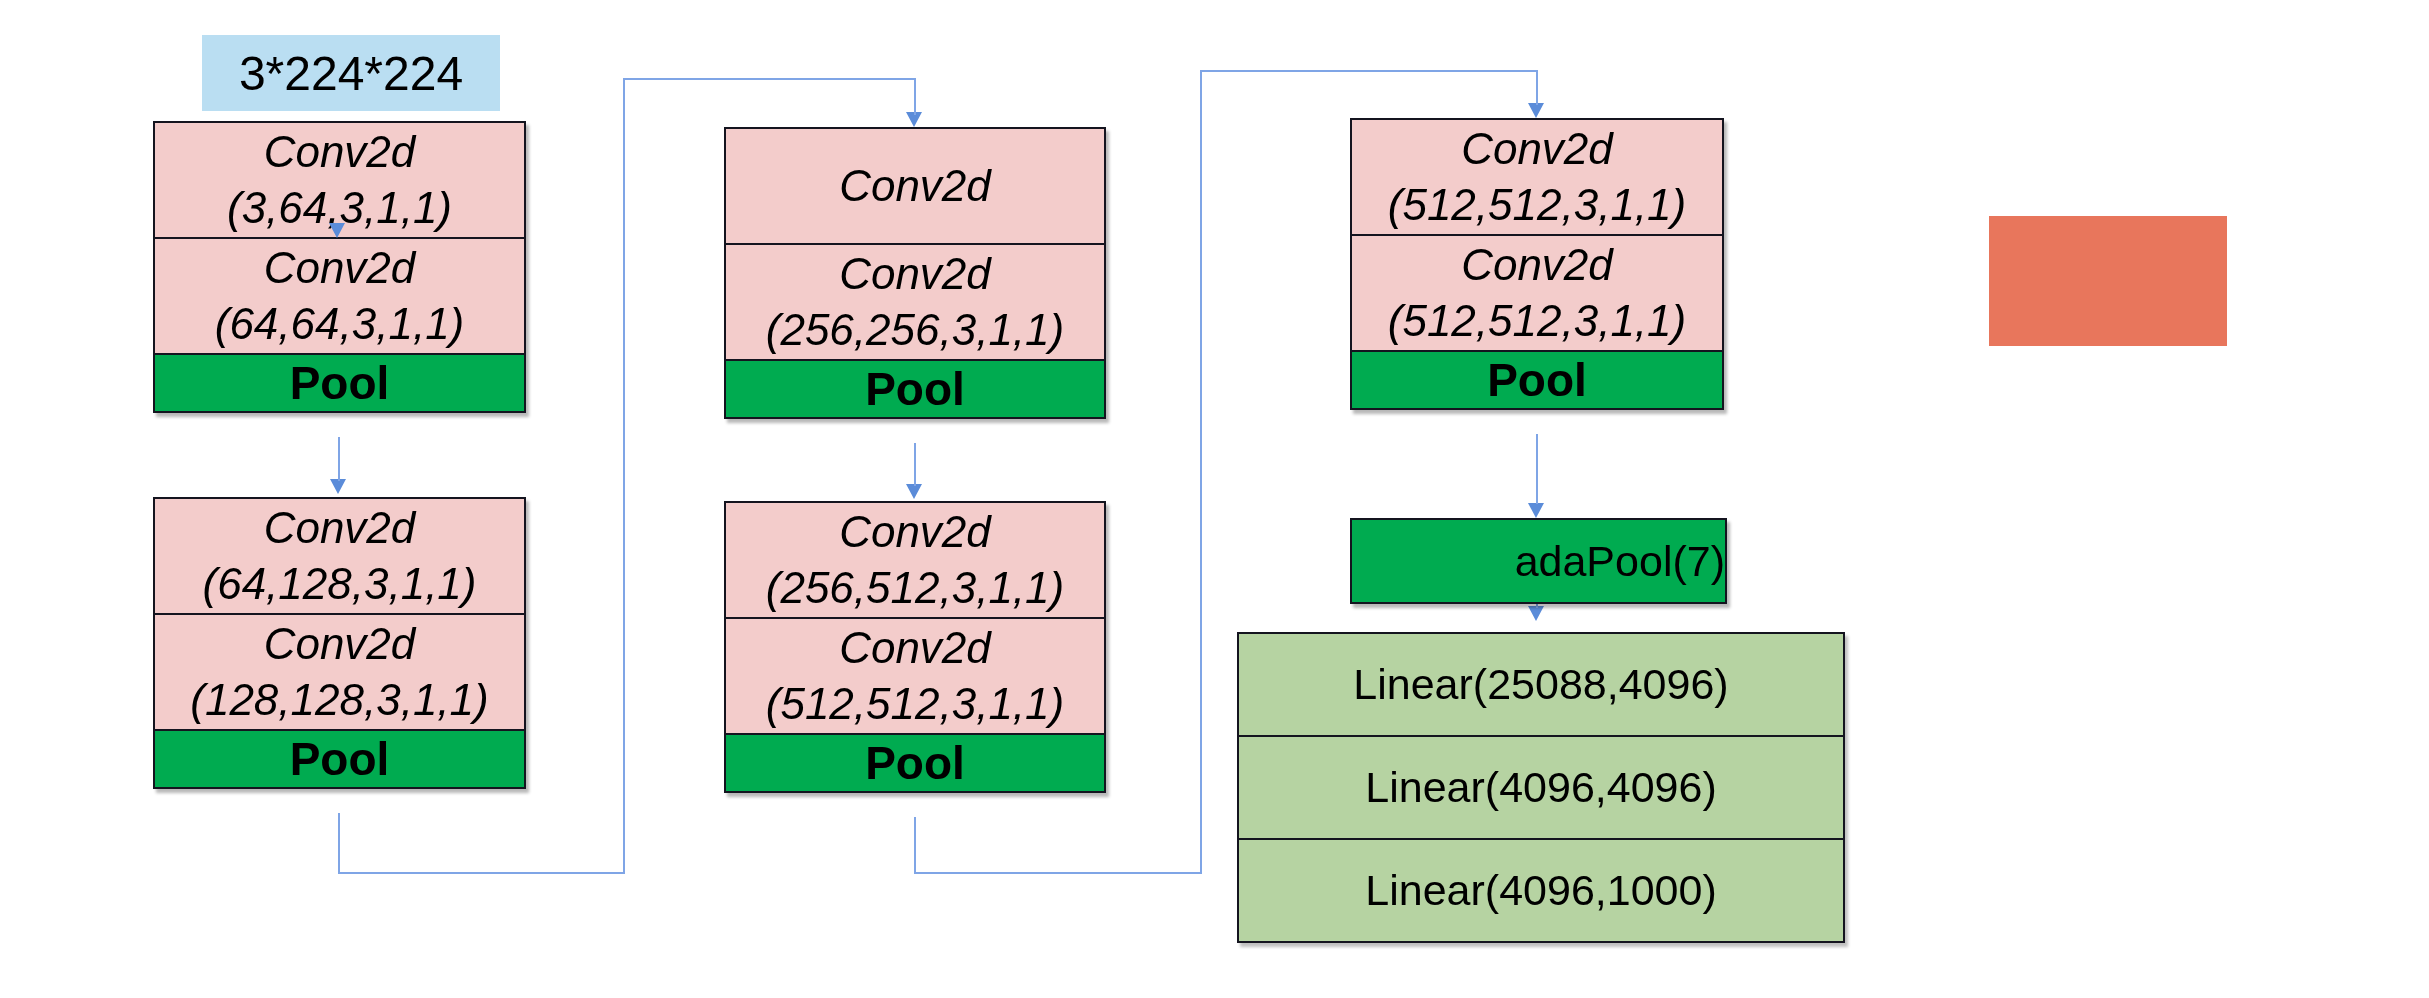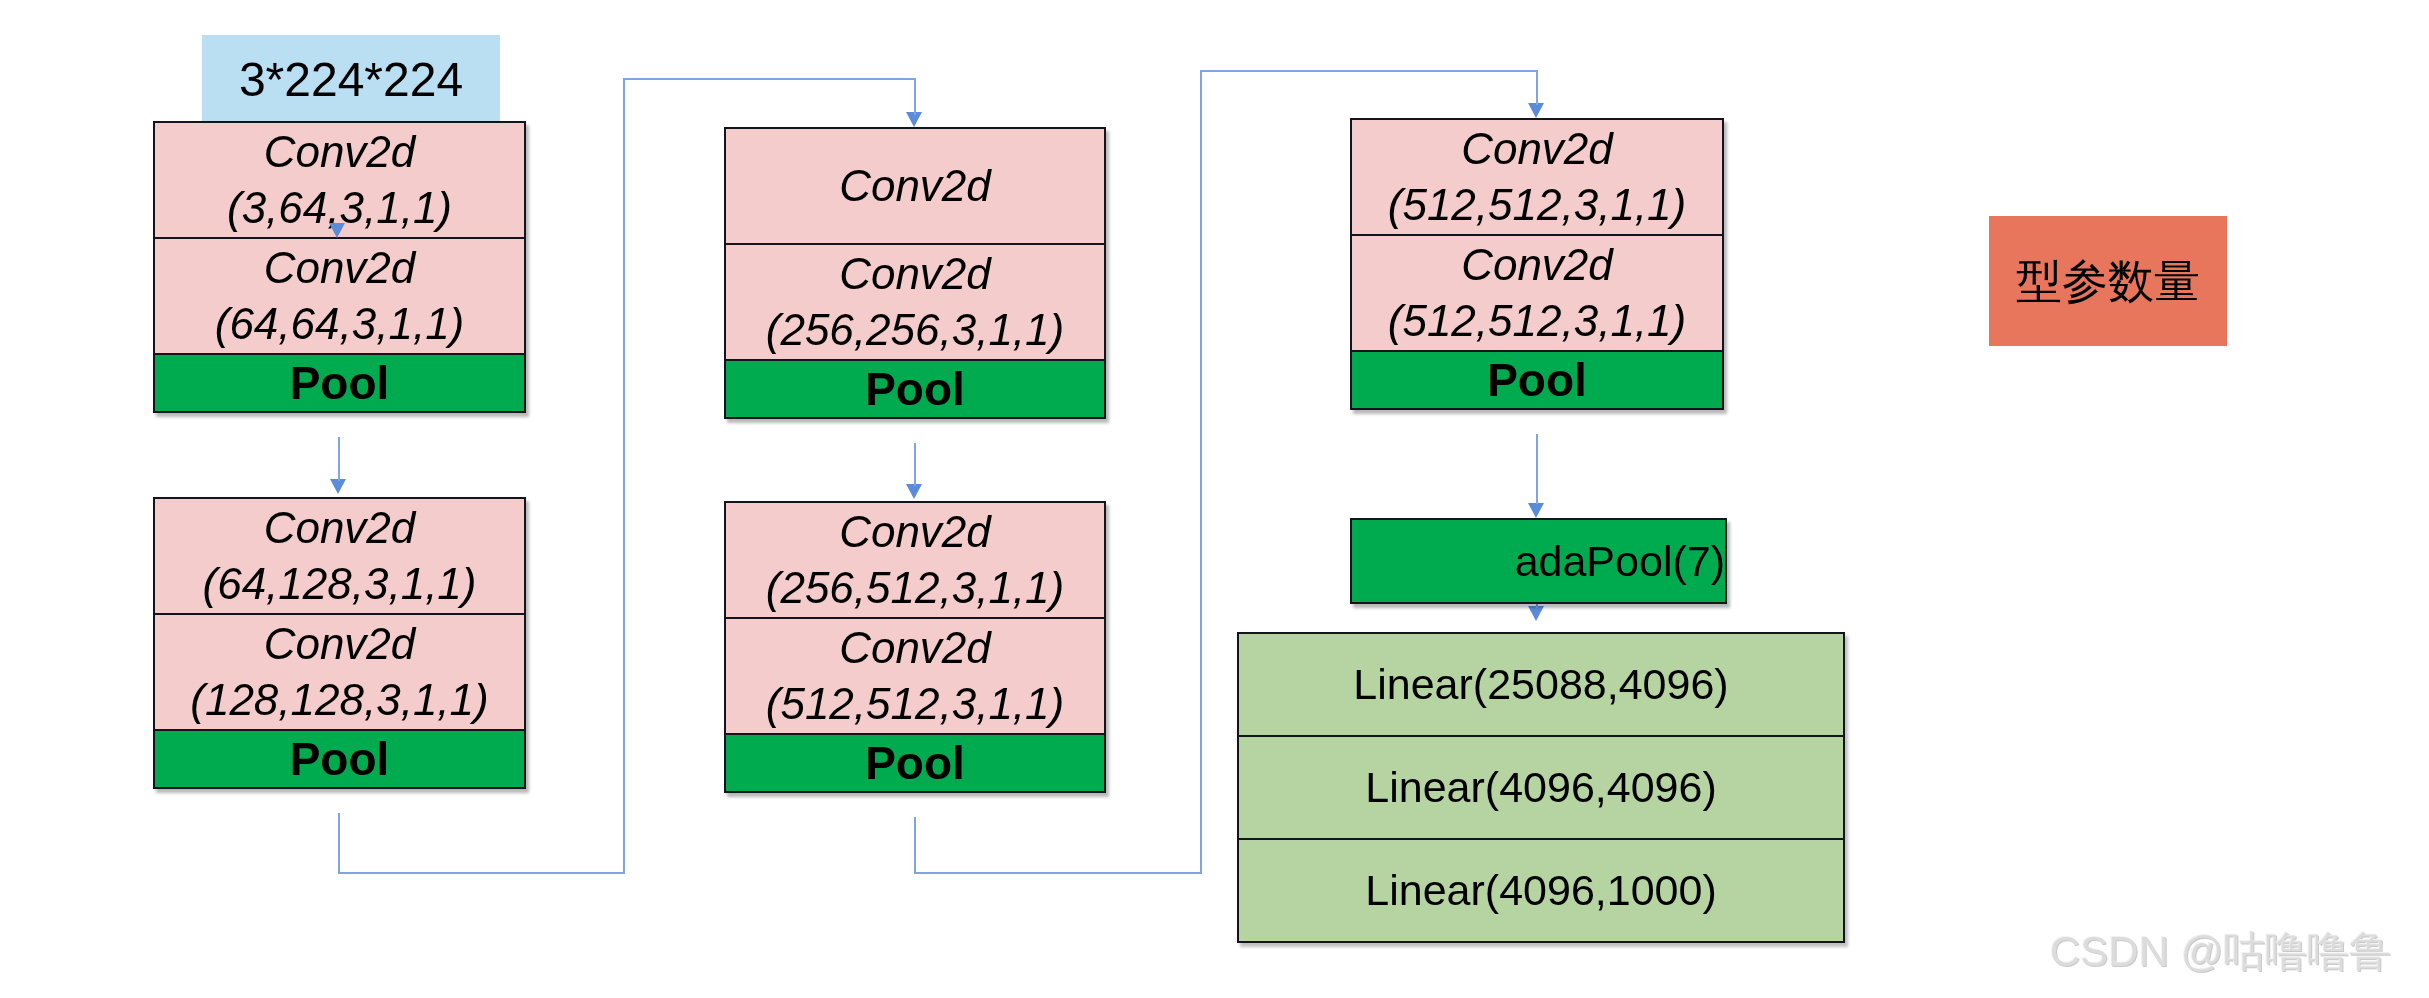--- a/index.html
+++ b/index.html
@@ -1,21 +1,21 @@
 <!DOCTYPE html>
 <html style="--conv-pink: #f3cccb; --pool-green: #00ab50; --linear-green: #b6d3a2; --input-blue: #badef2; --note-orange: #e8765c; --line-blue: #7fa5e6; --arrow-blue: #5b8cd9; --border-dark: #14141f; --watermark-gray: #dcdcdc;"><head>
 <meta charset="utf-8">
 <style>
   html,body{margin:0;padding:0;background:#ffffff;}
   body{font-family:"Liberation Sans","DejaVu Sans",sans-serif;}
   .canvas{position:relative;width:2429px;height:998px;background:#ffffff;overflow:hidden;}
 
   
   .input-box{
-    position:absolute;left:202px;top:35px;width:298px;height:88px;
+    position:absolute;left:202px;top:35px;width:298px;height:76px;
     background:var(--input-blue,#badef2);
     display:flex;align-items:center;justify-content:center;
     font-size:48px;color:#000;
   }
   .stack{position:absolute;box-shadow:3px 4px 3px rgba(0,0,0,0.28);}
   .cell{
     box-sizing:border-box;border:2px solid var(--border-dark,#14141f);
     display:flex;flex-direction:column;align-items:center;justify-content:center;
     text-align:center;color:#000;
   }
@@ -170,18 +170,16 @@
     </div>
     <div class="cell linear">
       <div>Linear(4096,4096)</div>
     </div>
     <div class="cell linear">
       <div>Linear(4096,1000)</div>
     </div>
   </div>
 
   <div class="note-box">
-    <div>型参数量</div>
   </div>
 
-  <div class="watermark">CSDN @咕噜噜鲁</div>
 
 </div>
 
 </body></html>

